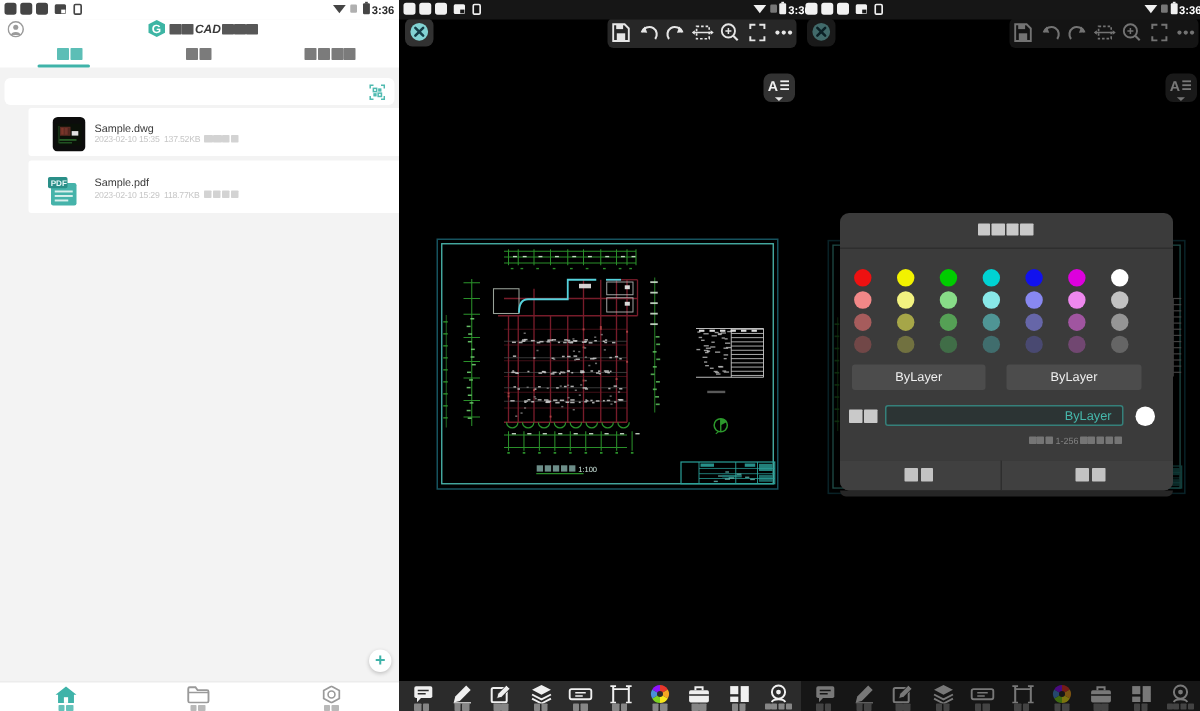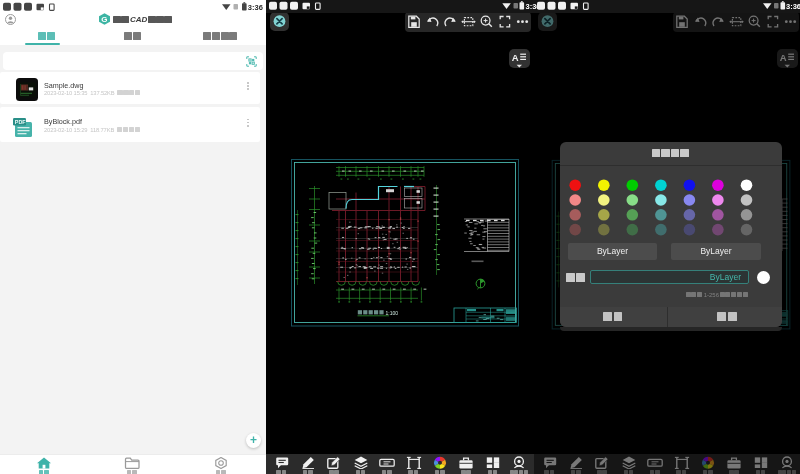--- a/index.html
+++ b/index.html
@@ -6,21 +6,21 @@
 #stage{position:relative;width:800px;height:474px;overflow:hidden}
 .lp{position:absolute;left:0;top:0;width:266px;height:474px;background:#f3f3f3;overflow:hidden}
 .lsb{position:absolute;top:0;left:0;width:266px;height:13px;background:#fff}
 .lhead{position:absolute;top:13px;left:0;width:266px;height:15px;background:#fff}
 .ltitle{position:absolute;left:113px;top:1px;height:11px;display:flex;align-items:center}
 .tabs{position:absolute;top:28px;left:0;width:266px;height:17px;background:#fff}
 .tabs > span{position:absolute;top:3.5px;display:flex}
 .t1{left:38px}.t2{left:124px}.t3{left:203px}
 .tund{position:absolute;left:25px;top:15px;width:35px;height:2.2px;background:#3fb3a9;border-radius:1px}
 .scard{position:absolute;left:3px;top:52px;width:260px;height:18px;background:#fff;border-radius:4px}
-.fcard{position:absolute;left:0;width:260px;background:#fff;border-radius:2px}
+.fcard{position:absolute;left:19px;width:260px;background:#fff;border-radius:2px}
 .thumb{position:absolute;left:15.5px;top:6.5px}
 .fname{position:absolute;left:44px;top:9px;font-size:7.2px;color:#3a3a3a}
 .fsub{position:absolute;left:44px;top:18.5px;font-size:5.8px;color:#c6c6c6;letter-spacing:-0.15px;white-space:nowrap}
 .fdots{position:absolute;right:11px;top:9px}
 .fdots i{display:block;width:1.6px;height:1.6px;border-radius:50%;background:#bdbdbd;margin:1.6px 0}
 .fab{position:absolute;left:246px;top:432.5px;width:15px;height:15px;background:#fff;border-radius:50%;box-shadow:0 1px 3px rgba(0,0,0,0.22);color:#3fb3a9;font-size:12px;line-height:14.5px;text-align:center;font-weight:bold}
 .lnav{position:absolute;left:0;top:454px;width:266px;height:20px;background:#fff;border-top:1px solid #ececec}
 .nitem{position:absolute;top:2px;width:26px;text-align:center}
 .nlab{margin-top:0.5px;height:5px;line-height:0}
 .nitem svg{display:block;margin:0 auto}
@@ -546,21 +546,21 @@
       </div>
       <div class="fcard" style="top:107px;height:35px">
         <svg class="thumb" style="left:12px;top:10px" width="22" height="21" viewBox="0 0 22 21">
           <rect x="3" y="5" width="17" height="15" rx="1.5" fill="#46b3aa"></rect>
           <rect x="5.5" y="10" width="12" height="1.3" fill="#d8efec"></rect>
           <rect x="5.5" y="13" width="12" height="1.3" fill="#d8efec"></rect>
           <rect x="5.5" y="16" width="9" height="1.3" fill="#d8efec"></rect>
           <rect x="1" y="1" width="13" height="7.5" rx="1.2" fill="#2a8f88"></rect>
           <text x="2.8" y="6.9" font-size="5.4" fill="#eafaf8" font-weight="bold">PDF</text>
         </svg>
-        <div class="fname" style="top:10px">ByBlock.pdf</div>
+        <div class="fname" style="top:10px">Sample.pdf</div>
         <div class="fsub" style="top:19.5px">2023-02-10 15:29&nbsp; 118.77KB&nbsp; <span style="display:inline-block;width:5.2px;height:5.2px;background:#c6c6c6;opacity:0.78;margin-right:0.7px;border-radius:0.5px;vertical-align:-0.4px"></span><span style="display:inline-block;width:5.2px;height:5.2px;background:#c6c6c6;opacity:0.78;margin-right:0.7px;border-radius:0.5px;vertical-align:-0.4px"></span><span style="display:inline-block;width:5.2px;height:5.2px;background:#c6c6c6;opacity:0.78;margin-right:0.7px;border-radius:0.5px;vertical-align:-0.4px"></span><span style="display:inline-block;width:5.2px;height:5.2px;background:#c6c6c6;opacity:0.78;margin-right:0.7px;border-radius:0.5px;vertical-align:-0.4px"></span></div>
         <div class="fdots" style="top:10px">
           <i></i>
           <i></i>
           <i></i>
         </div>
       </div>
       <div class="fab">+</div>
       <div class="lnav">
         <div class="nitem" style="left:31px">

